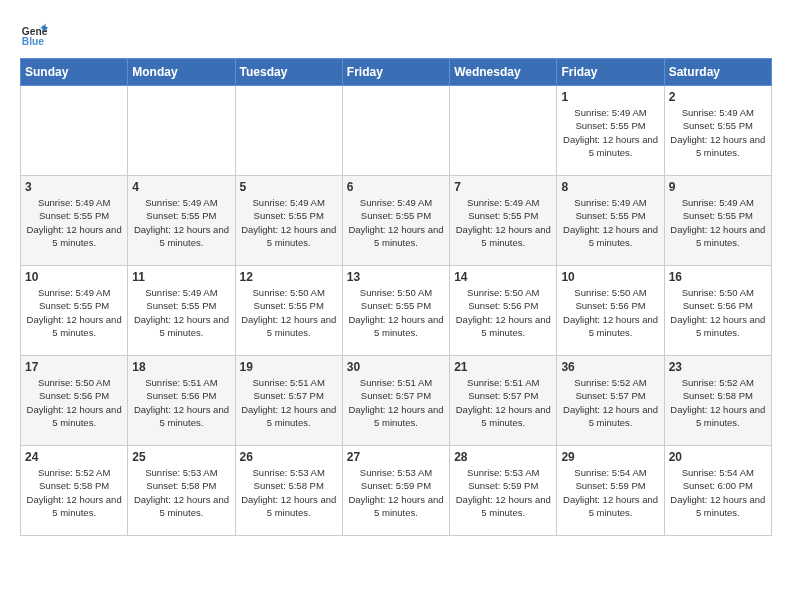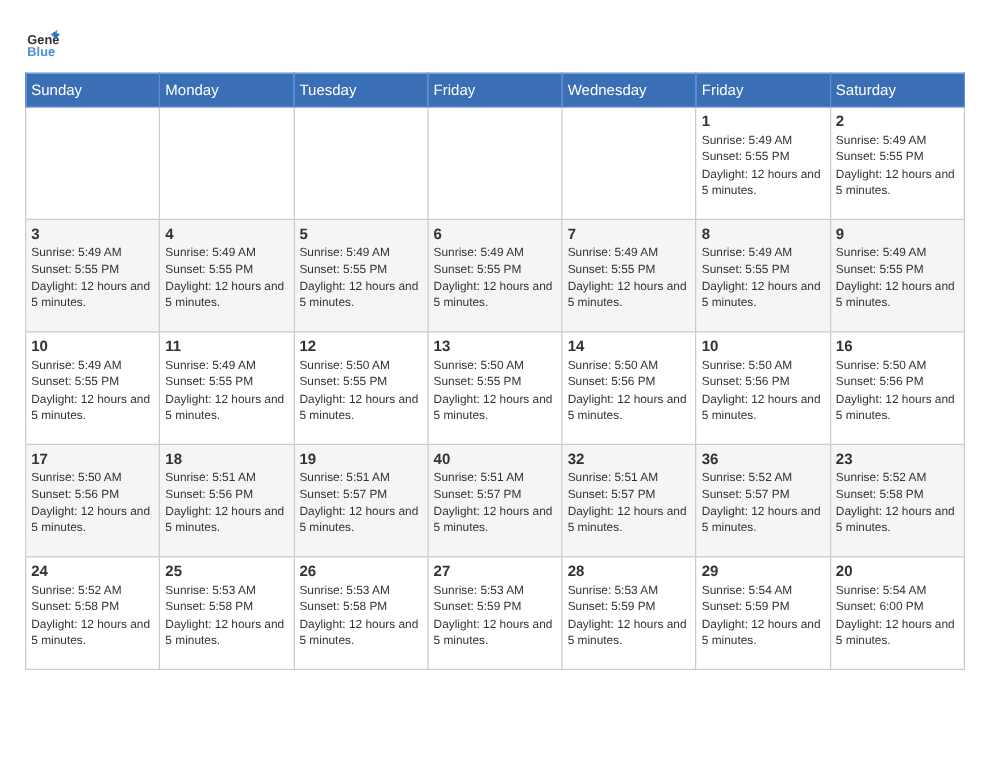--- a/index.html
+++ b/index.html
@@ -39,21 +39,21 @@
     }
     .calendar-table {
       width: 100%;
       border-collapse: collapse;
       table-layout: fixed;
     }
     .calendar-table thead th {
       background: #3a6eb5;
       color: #fff;
       font-size: 12px;
-      font-weight: normal;
+      font-weight: bold;
       padding: 6px 4px;
       text-align: left;
       border: 1px solid #5a8ed5;
     }
     .calendar-table tbody td {
       border: 1px solid #ccc;
       vertical-align: top;
       padding: 4px;
       height: 90px;
       font-size: 10px;
@@ -66,20 +66,21 @@
     .day-number {
       font-weight: bold;
       font-size: 12px;
       display: block;
       margin-bottom: 2px;
     }
     .day-info {
       font-size: 9.5px;
       line-height: 1.4;
       color: #333;
+      text-align: center;
     }
     .empty-cell {
       background: #f9f9f9;
     }
   </style>
 </head>
 <body>
 
 <div class="header-area">
   <div class="logo">
@@ -233,27 +234,27 @@
 Sunset: 5:56 PM
 Daylight: 12 hours and 5 minutes.</div>
         </td>
         <td>
           <span class="day-number">19</span>
           <div class="day-info" style="white-space: pre-line;">Sunrise: 5:51 AM
 Sunset: 5:57 PM
 Daylight: 12 hours and 5 minutes.</div>
         </td>
         <td>
-          <span class="day-number">40</span>
+          <span class="day-number">30</span>
           <div class="day-info" style="white-space: pre-line;">Sunrise: 5:51 AM
 Sunset: 5:57 PM
 Daylight: 12 hours and 5 minutes.</div>
         </td>
         <td>
-          <span class="day-number">32</span>
+          <span class="day-number">21</span>
           <div class="day-info" style="white-space: pre-line;">Sunrise: 5:51 AM
 Sunset: 5:57 PM
 Daylight: 12 hours and 5 minutes.</div>
         </td>
         <td>
           <span class="day-number">36</span>
           <div class="day-info" style="white-space: pre-line;">Sunrise: 5:52 AM
 Sunset: 5:57 PM
 Daylight: 12 hours and 5 minutes.</div>
         </td>

